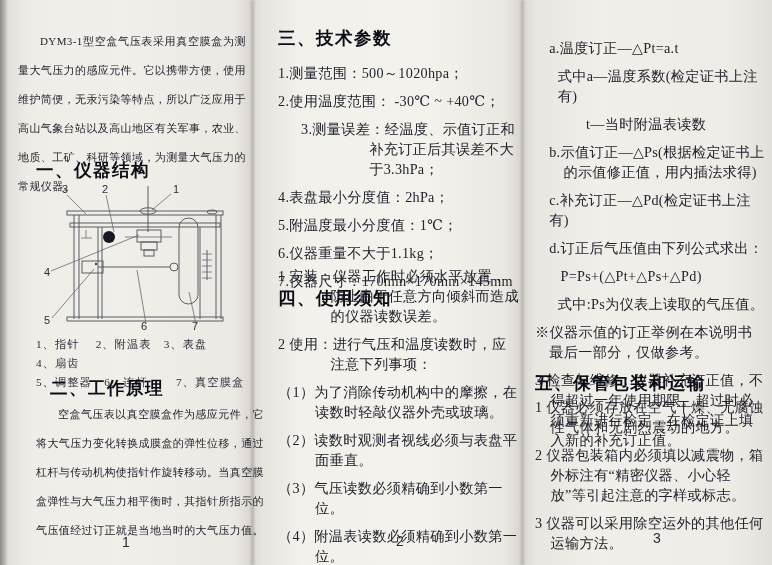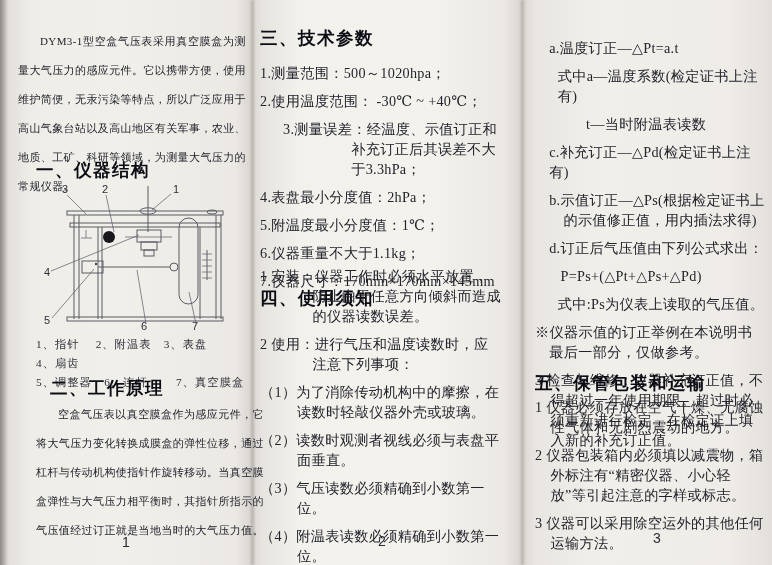--- a/index.html
+++ b/index.html
@@ -13,21 +13,21 @@
     color:#23232c;
     background:linear-gradient(90deg,
       #cfccc7 0px,#e4e1dc 10px,#efede8 30px,#f1efea 120px,#ecE9e4 235px,
       #d9d5d0 251px,#e7e4df 262px,#f3f1ec 300px,#f4f2ed 430px,#ebe8e3 505px,
       #d8d4cf 521px,#e9e6e1 535px,#f1efe9 600px,#efece7 730px,#e3e0db 772px);
   }
   .fold{position:absolute;top:0;bottom:0;width:3px;background:rgba(120,115,108,.35);filter:blur(1px);}
   .edge-shadow{position:absolute;left:0;top:0;bottom:0;width:8px;background:linear-gradient(90deg,rgba(60,57,52,.45),rgba(60,57,52,0));}
   .page{position:absolute;top:0;height:565px;}
   #p1{left:14px;width:234px;}
-  #p2{left:256px;width:247px;}
+  #p2{left:274px;width:247px;}
   #p3{left:529px;width:238px;}
   .abs{position:absolute;}
   .para{font-size:11px;line-height:29px;text-align:justify;text-indent:2em;letter-spacing:.4px;}
   .h{font-family:"Liberation Sans","DejaVu Sans",sans-serif;font-weight:bold;font-size:17.5px;color:#0c0c14;letter-spacing:1.5px;}
   .line{font-size:14.2px;line-height:20px;letter-spacing:.3px;}
   .gap{margin-top:8px;}
   .hang1{padding-left:2em;text-indent:-2em;}
   .hang-label{padding-left:3.7em;text-indent:-3.7em;}
   .hang-note{padding-left:2.6em;text-indent:-2.6em;}
   .ind1{padding-left:1em;}
@@ -147,22 +147,22 @@
     </div>
 
     <div class="abs pageno" style="top:533px;left:122px;">2</div>
   </div>
 
   <div class="page" id="p3">
     <div class="abs" style="top:30px;left:6px;width:230px;">
       <div class="line gap ind1">a.温度订正—△Pt=a.t</div>
       <div class="line gap ind1" style="padding-left:1.6em;">式中a—温度系数(检定证书上注有)</div>
       <div class="line gap" style="padding-left:3.6em;">t—当时附温表读数</div>
+      <div class="line gap ind1" style="padding-left:2em;text-indent:-1em;">b.示值订正—△Ps(根据检定证书上的示值修正值，用内插法求得)</div>
       <div class="line gap ind1">c.补充订正—△Pd(检定证书上注有)</div>
-      <div class="line gap ind1" style="padding-left:2em;text-indent:-1em;">b.示值订正—△Ps(根据检定证书上的示值修正值，用内插法求得)</div>
       <div class="line gap ind1">d.订正后气压值由下列公式求出：</div>
       <div class="line gap" style="padding-left:1.8em;">P=Ps+(△Pt+△Ps+△Pd)</div>
       <div class="line gap ind1" style="padding-left:1.6em;">式中:Ps为仪表上读取的气压值。</div>
       <div class="line gap hang1" style="padding-left:1em;text-indent:-1em;">※仪器示值的订正举例在本说明书最后一部分，仅做参考。</div>
       <div class="line gap hang1" style="padding-left:1.1em;text-indent:-1.1em;">3 检查与维修：仪器补充订正值，不得超过一年使用期限。超过时必须重新进行检定，在检定证上填入新的补充订正值。</div>
     </div>
 
     <div class="abs h" style="top:371px;left:6px;">五、保管包装和运输</div>
 
     <div class="abs" style="top:397px;left:6px;width:230px;">

